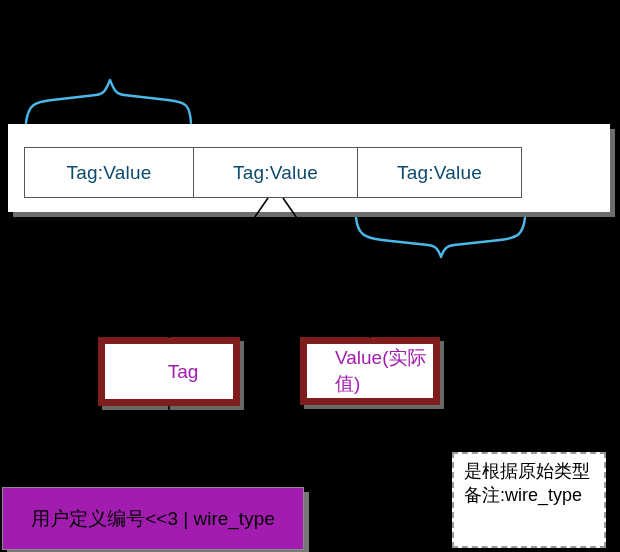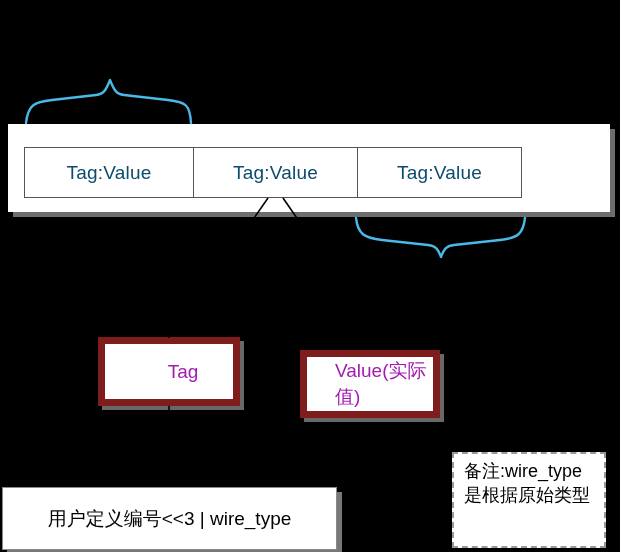--- a/index.html
+++ b/index.html
@@ -72,31 +72,31 @@
     justify-content: center;
     font-size: 19px;
     color: #a21caf;
     box-shadow: 4px 4px 0 0 rgba(130,130,130,0.8);
     padding-left: 28px;
   }
   .detail-box.tag-box {
     left: 98px; top: 337px; width: 142px; height: 69px;
   }
   .detail-box.value-box {
-    left: 300px; top: 350px; width: 140px; height: 68px;
+    left: 300px; top: 337px; width: 140px; height: 68px;
   }
 
   
   .formula-box {
     position: absolute;
     left: 2px;
     top: 487px;
-    width: 335px;
+    width: 302px;
     height: 63px;
-    background: #ffffff;
+    background: #a21caf;
     border: 1px solid #8a8a8a;
     box-sizing: border-box;
     display: flex;
     align-items: center;
     justify-content: center;
     font-size: 19px;
     color: #000000;
     box-shadow: 5px 5px 0 0 rgba(140,140,140,0.85);
   }
 
@@ -145,17 +145,17 @@
     <div class="field-box f3">Tag:Value</div>
   </div>
 
   <div class="detail-box tag-box">Tag</div>
 
   <div class="detail-box value-box">Value(实际值)</div>
 
   <div class="formula-box">用户定义编号&lt;&lt;3 | wire_type</div>
 
   <div class="note-box">
+    <span class="note-line">是根据原始类型</span>
     <span class="note-line">备注:wire_type</span>
-    <span class="note-line">是根据原始类型</span>
   </div>
 
 </div>
 
 </body></html>

